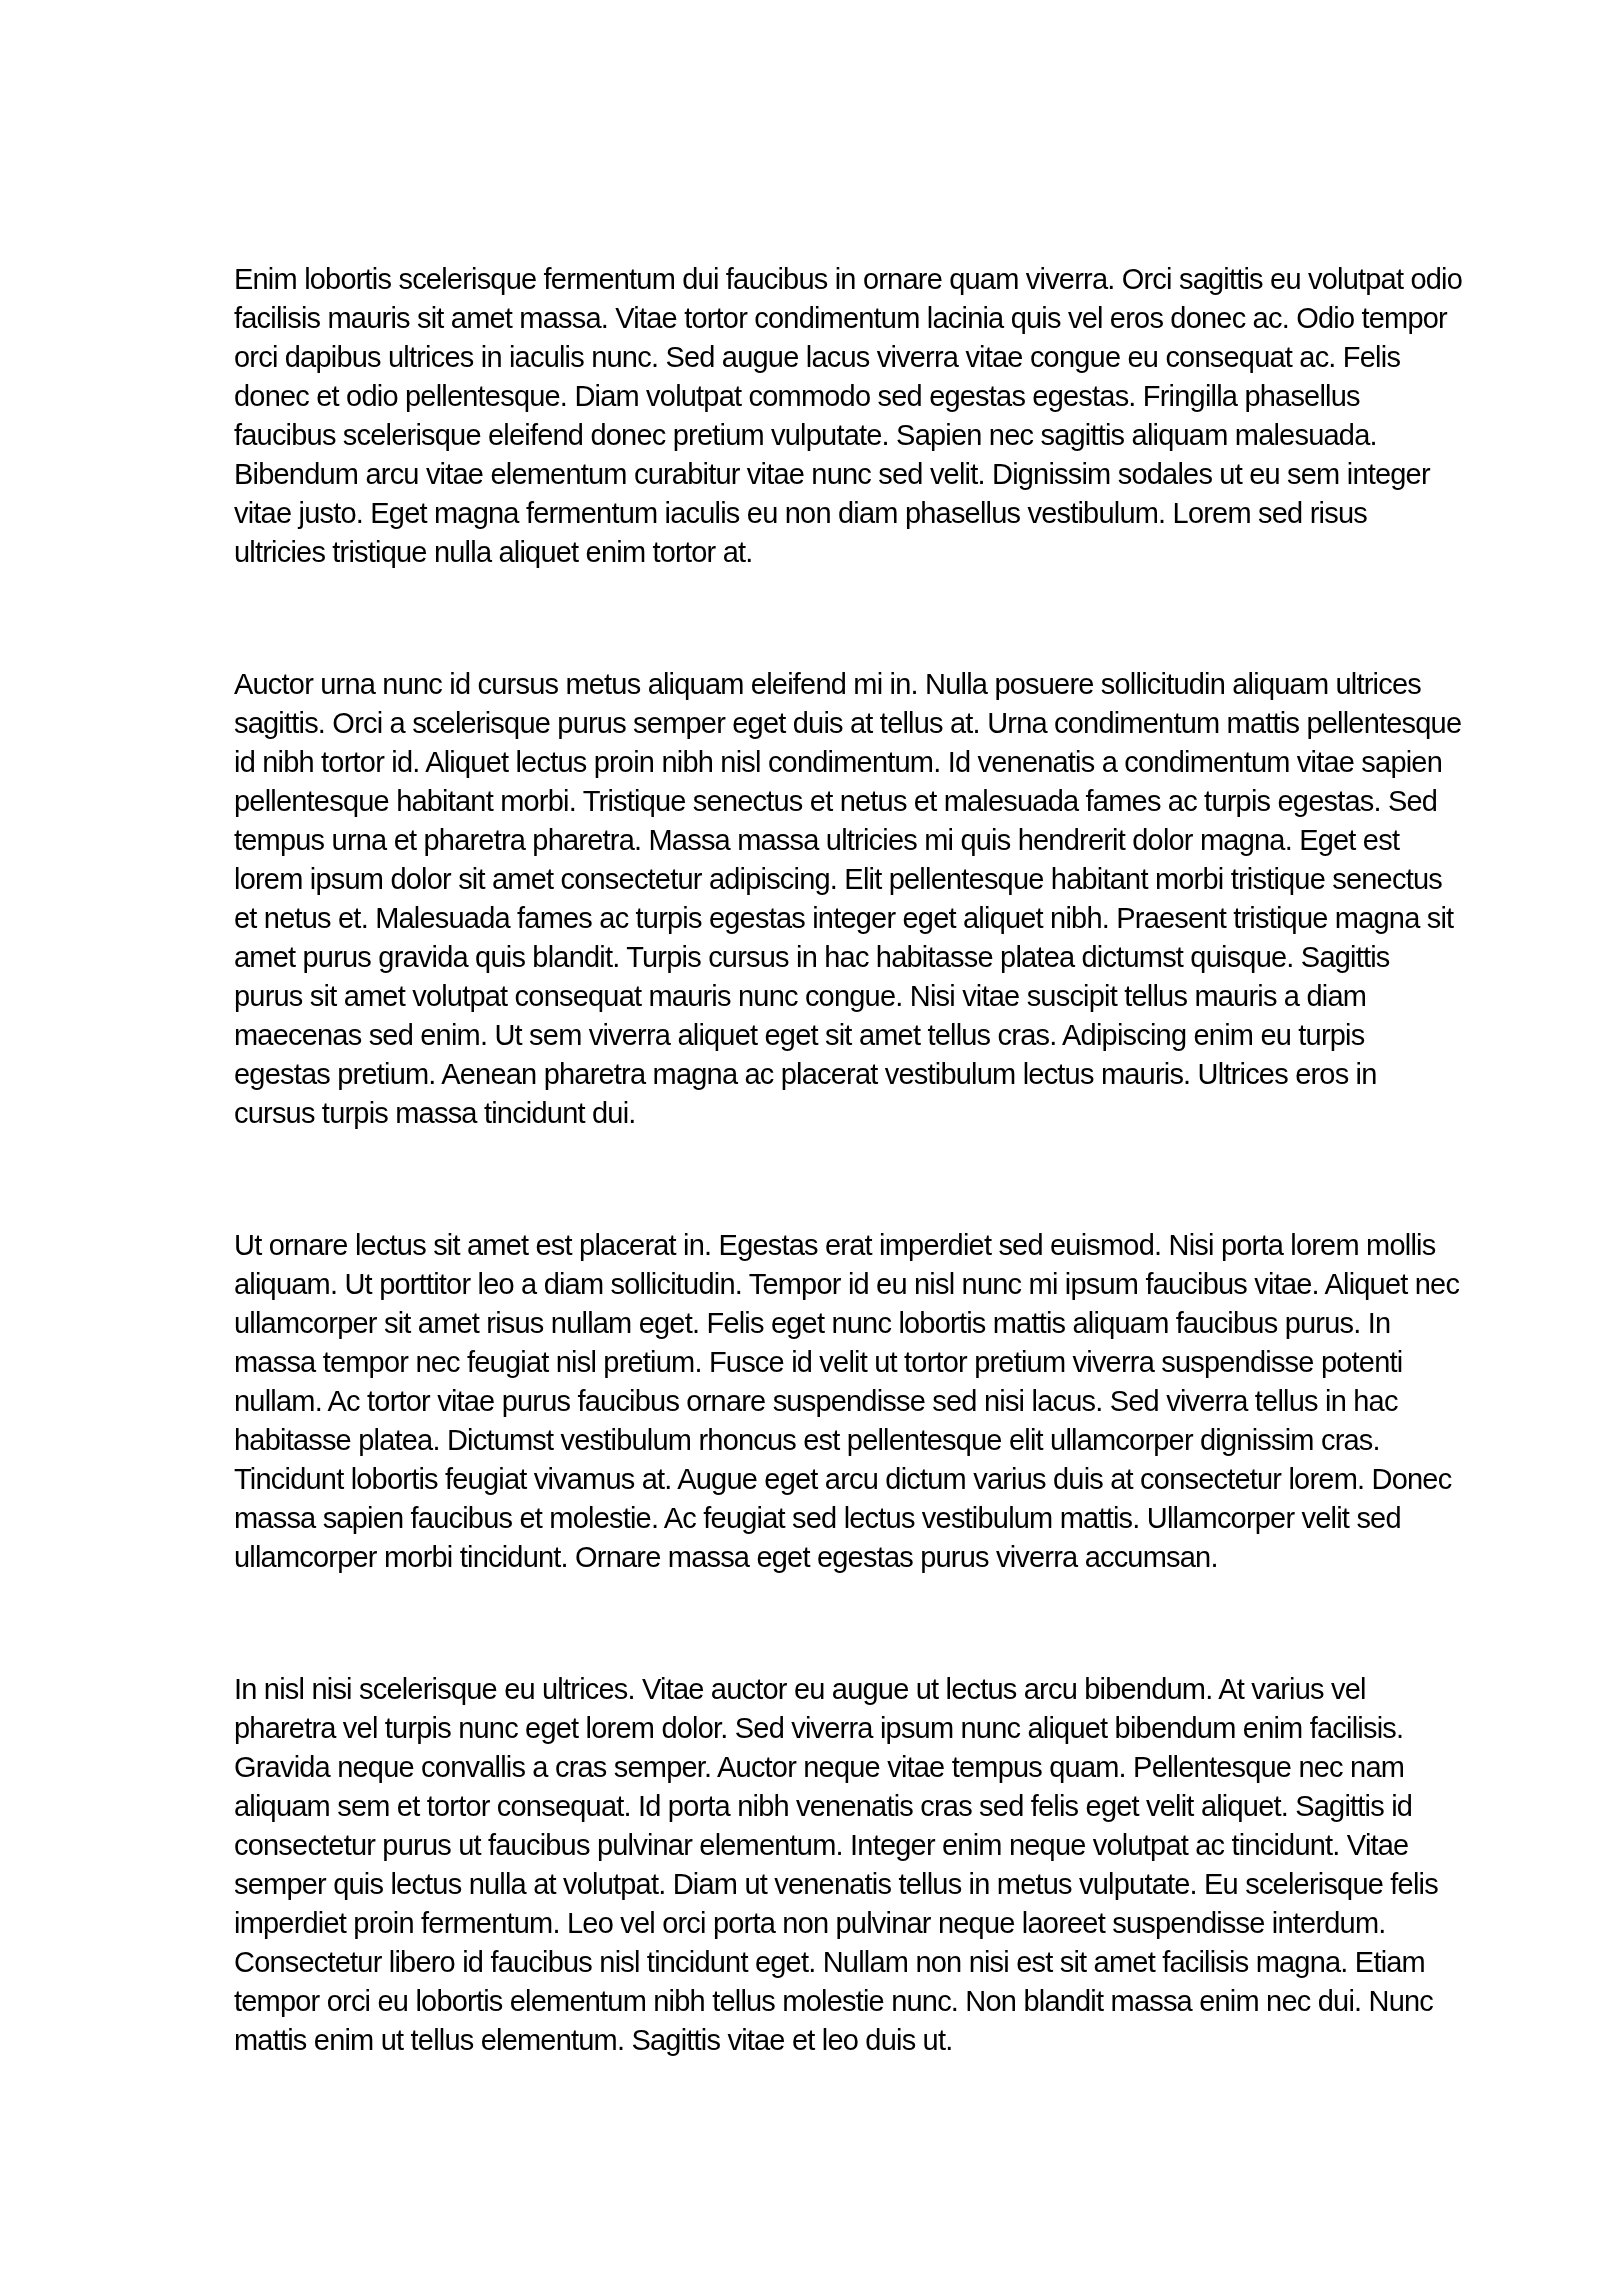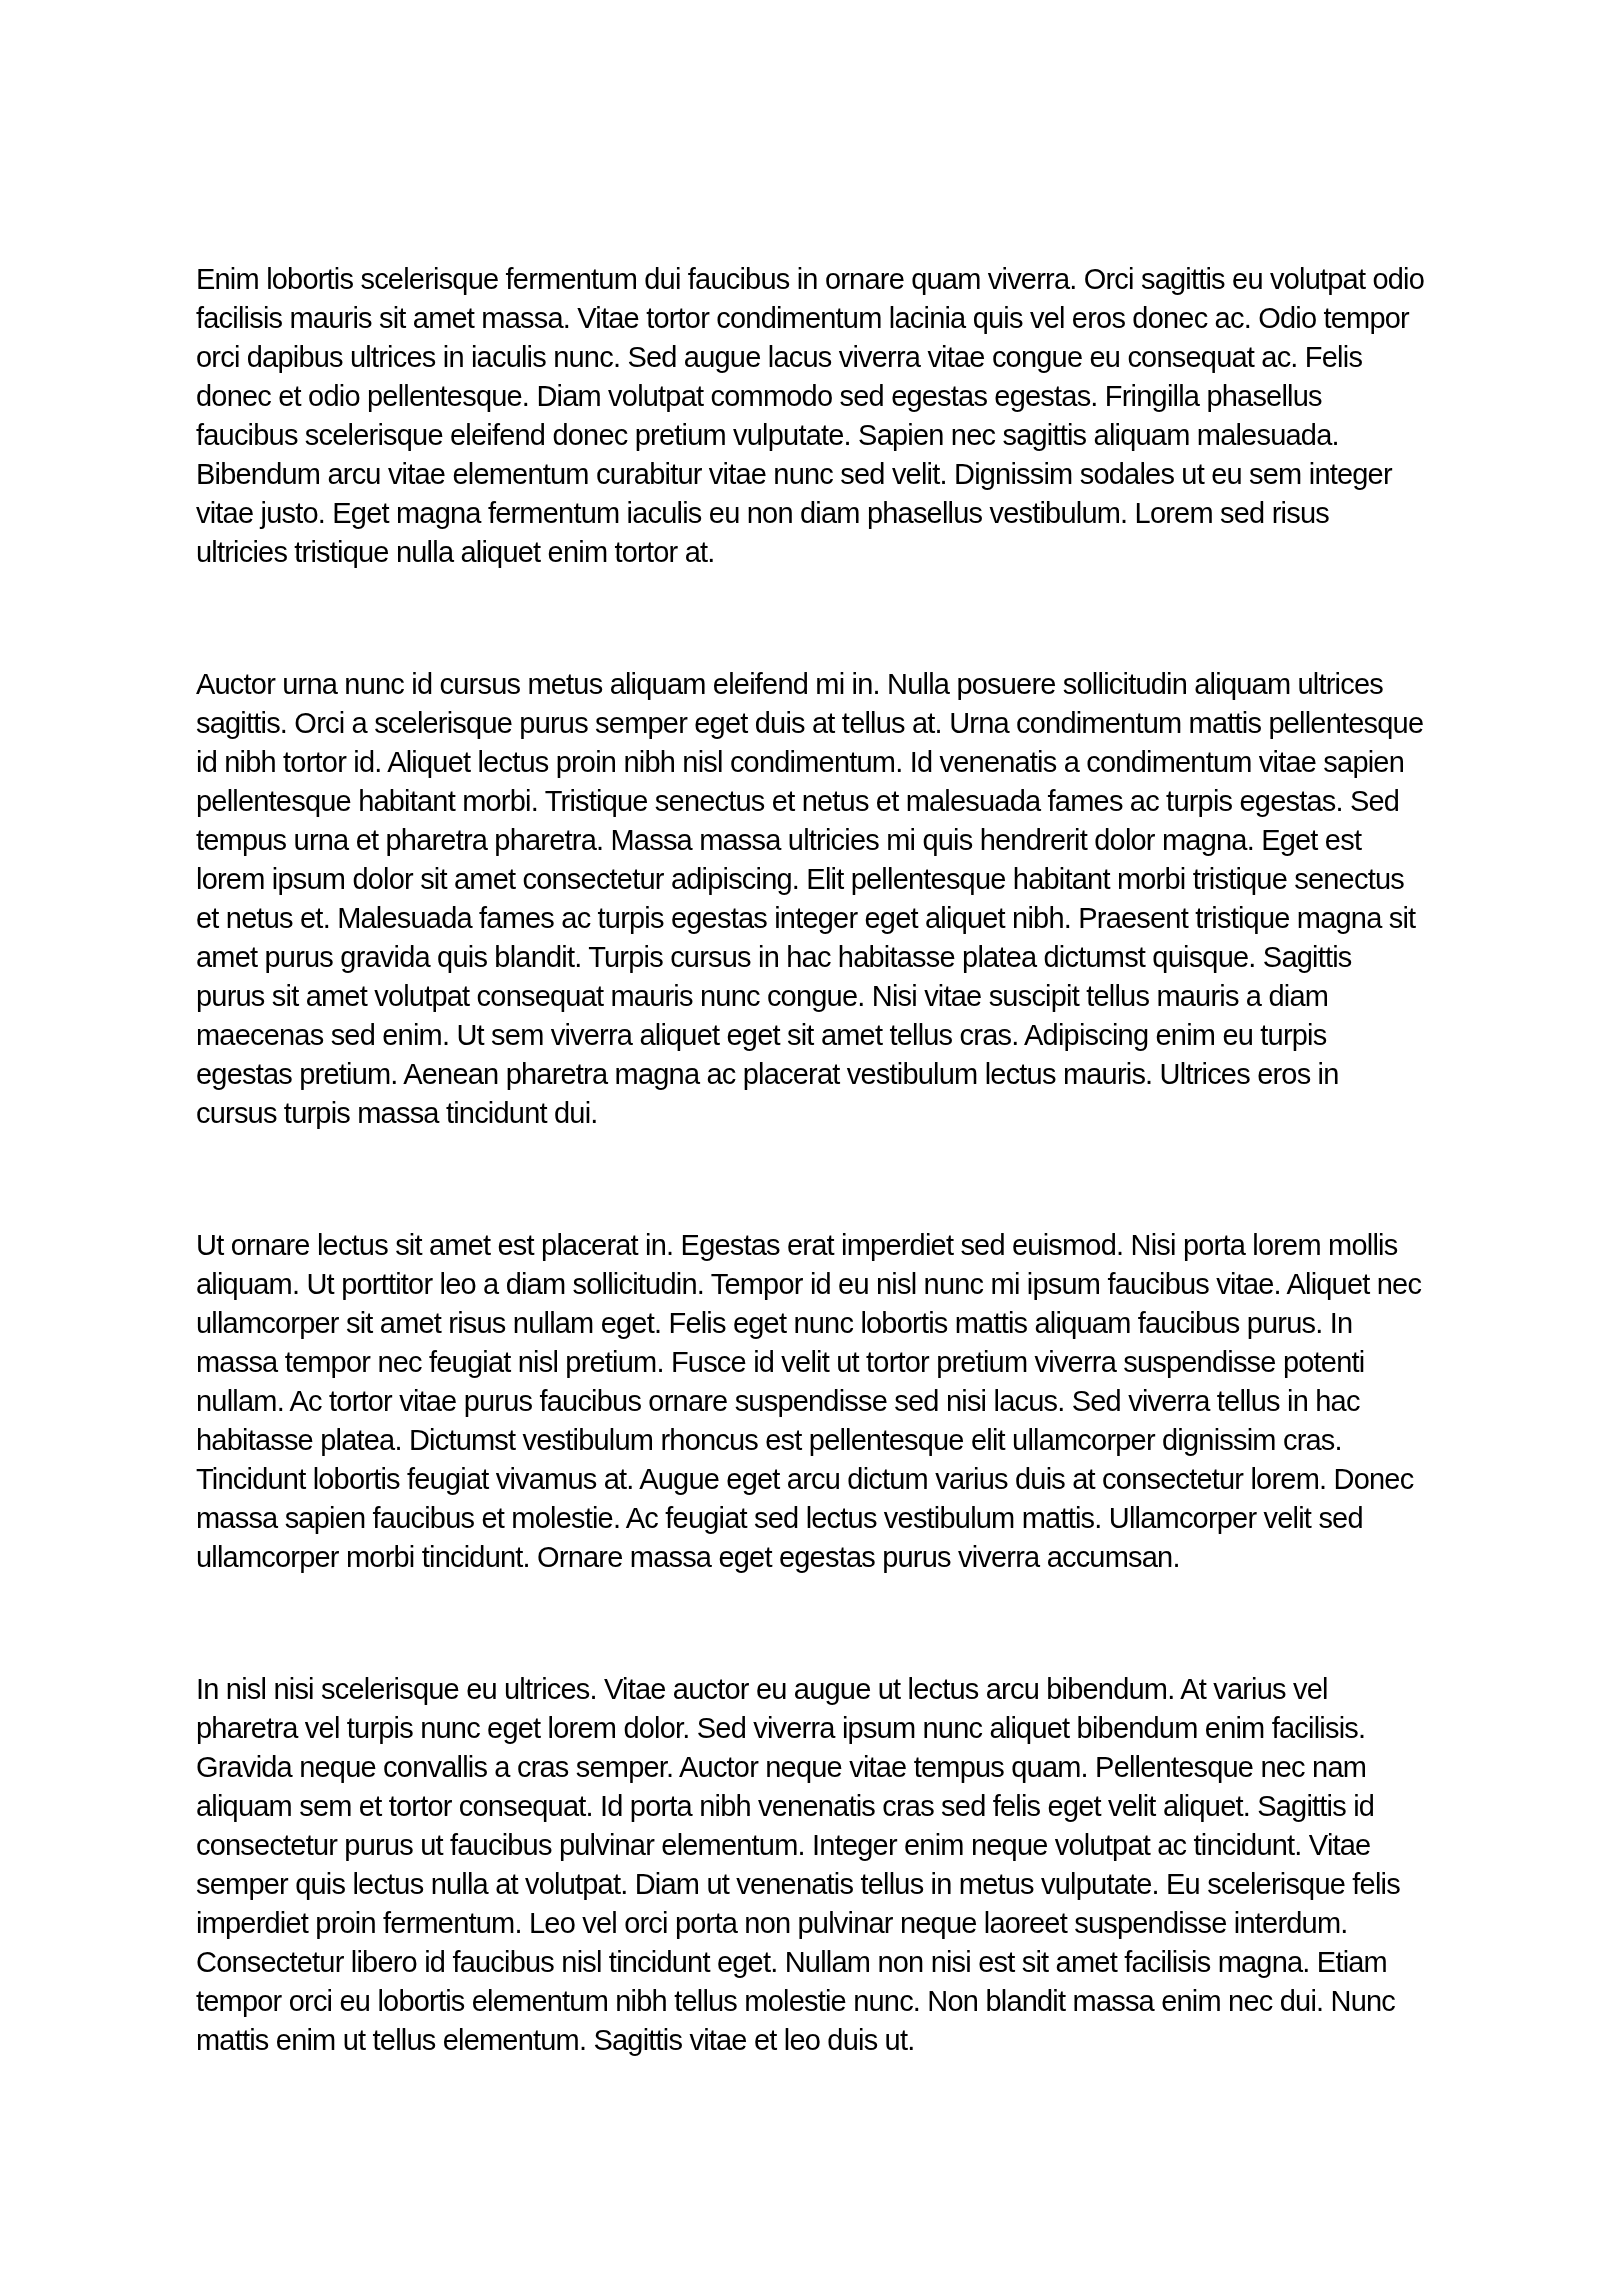--- a/index.html
+++ b/index.html
@@ -8,20 +8,21 @@
     background: #ffffff;
   }
   .page {
     position: relative;
     width: 1509px;
     height: 2293px;
     background: #ffffff;
     box-sizing: border-box;
     padding: 260px 83px 0 196px;
     overflow: hidden;
+    margin-left: 38px;
   }
   .doc-text {
     font-family: "Liberation Sans", sans-serif;
     font-size: 29px;
     line-height: 39px;
     letter-spacing: -0.8px;
     color: #000000;
     text-align: left;
   }
   .doc-text p {

